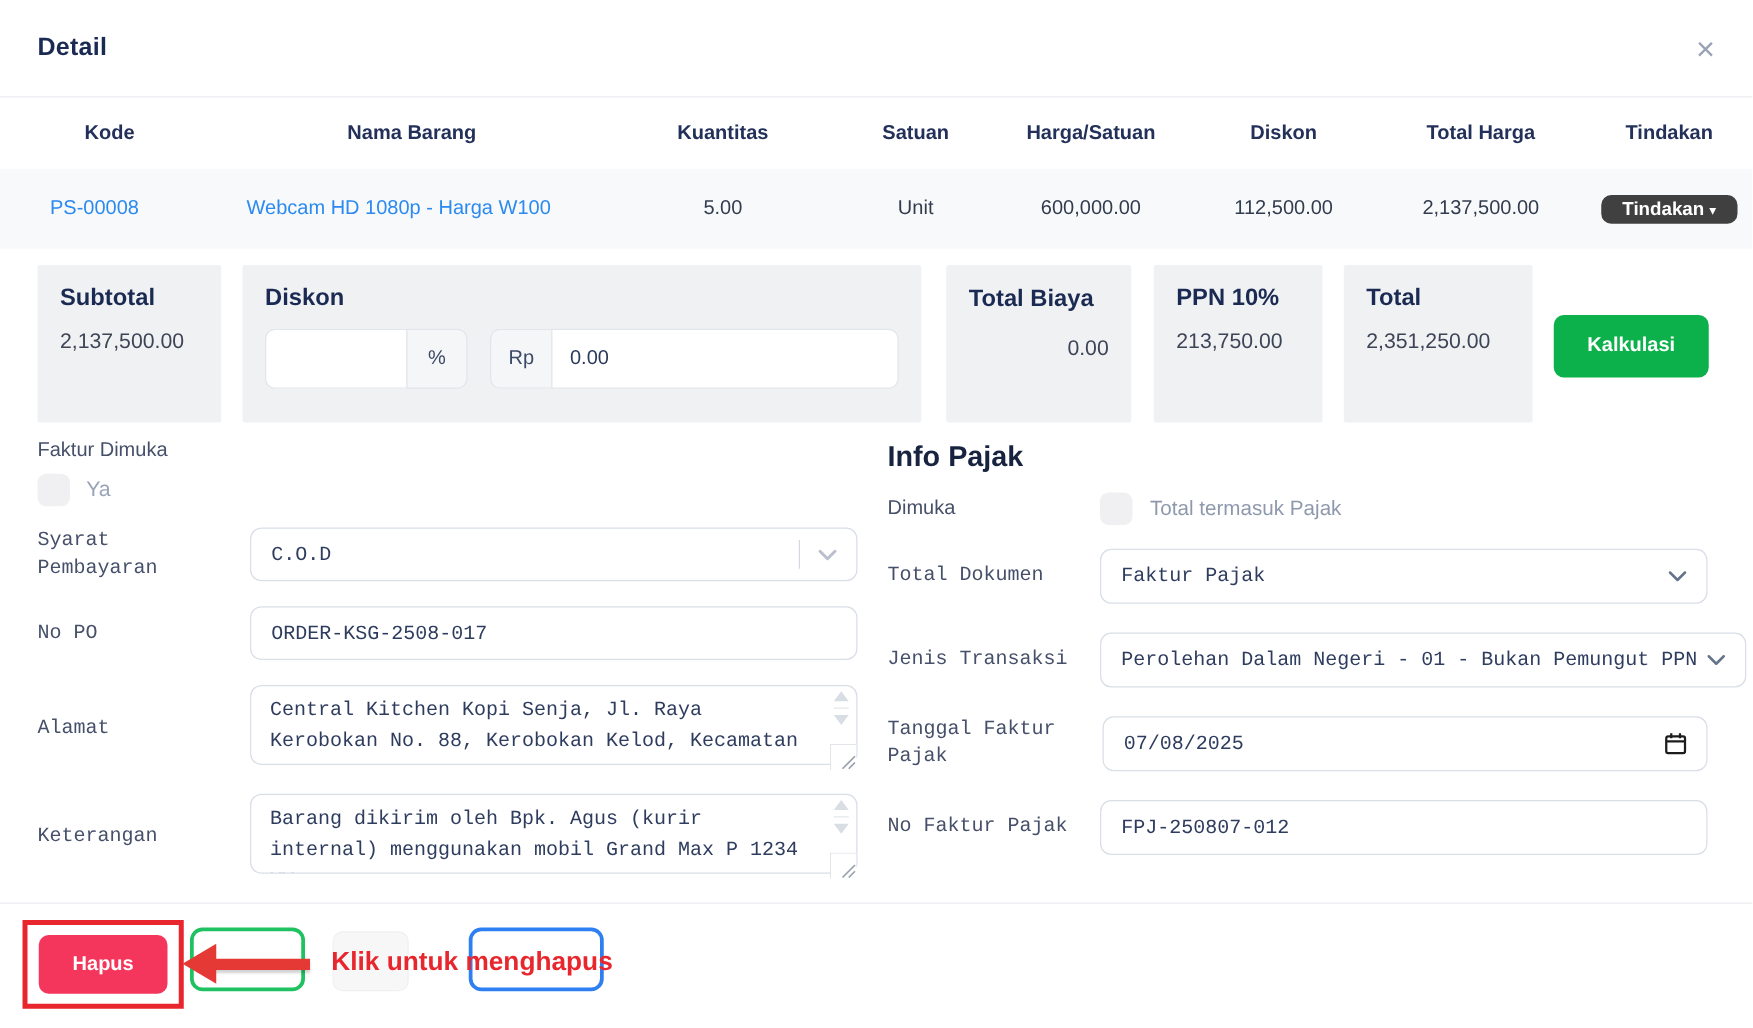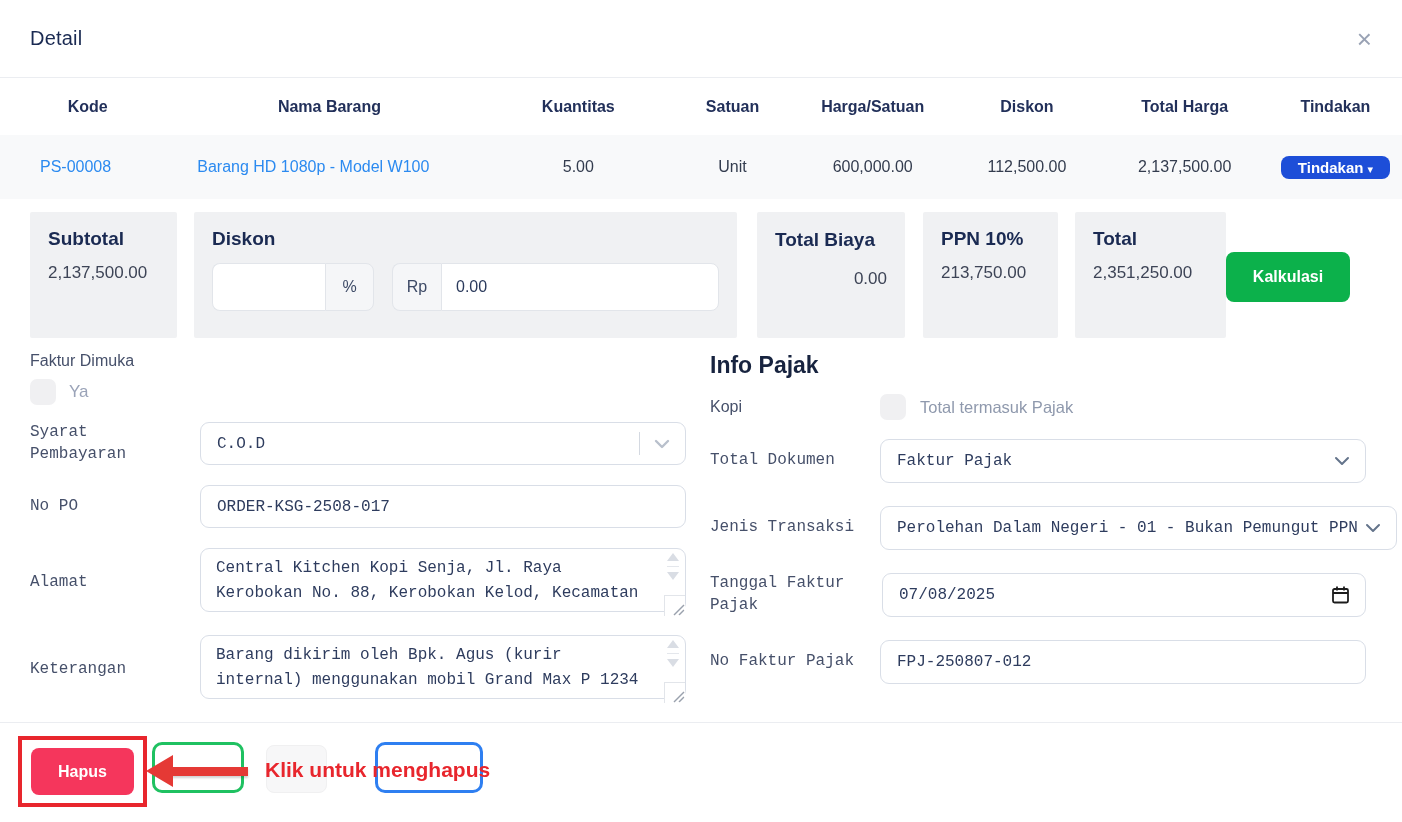--- a/index.html
+++ b/index.html
@@ -11,52 +11,52 @@
     position: relative;
   }
 
   
   .m-header {
     position: absolute; top: 0; left: 0; right: 0; height: 78px;
     border-bottom: 1px solid #ebedf1;
     display: flex; align-items: center; justify-content: space-between;
     padding: 0 30px;
   }
-  .m-title { font-size: 20px; font-weight: 400; color: #1a2a52; letter-spacing: .2px; }
+  .m-title { font-size: 20px; font-weight: 700; color: #1a2a52; letter-spacing: .2px; }
   .m-close { font-size: 26px; color: #99a2b4; cursor: pointer; line-height: 1; font-weight: 400; }
 
   
   .m-table { position: absolute; top: 79px; left: 0; right: 0; }
   table { width: 100%; border-collapse: collapse; table-layout: fixed; }
   thead th {
     font-size: 16px; font-weight: 700; color: #22305a;
     padding: 19px 6px; text-align: center; white-space: nowrap;
   }
   tbody tr { background: #f8f9fa; }
   tbody td { font-size: 16px; color: #333c4e; padding: 14px 6px; text-align: center; vertical-align: middle; height: 64px; }
   td.c-kode { text-align: left; padding-left: 40px; }
   td.c-nama { text-align: left; padding-left: 22px; }
   .link { color: #2b8af0; cursor: pointer; text-decoration: none; }
   .btn-tindakan {
-    background: #1d4ed8; color: #ffffff; font-weight: 700; font-size: 15px;
+    background: #404040; color: #ffffff; font-weight: 700; font-size: 15px;
     border: none; border-radius: 8px; padding: 3px 17px; cursor: pointer;
     font-family: inherit; white-space: nowrap;
   }
   .caret { font-size: 11px; margin-left: 4px; }
 
   
   .summary { position: absolute; top: 212px; left: 30px; width: 1342px; display: flex; }
   .sbox { background: #f0f1f3; border-radius: 2px; height: 126px; padding: 16px 18px; flex-shrink: 0; }
   .sbox h4 { font-size: 19px; font-weight: 700; color: #1a2a52; margin-bottom: 13px; }
   .sbox .val { font-size: 17px; color: #3d4456; }
   .sb-subtotal { width: 147px; margin-right: 17px; }
   .sb-diskon   { width: 543px; margin-right: 20px; }
   .sb-biaya    { width: 148px; margin-right: 18px; }
   .sb-ppn      { width: 135px; margin-right: 17px; }
-  .sb-total    { width: 151px; }
+  .sb-total    { width: 151px; margin-right: 17px; }
   .sb-biaya .val { text-align: right; margin-top: 16px; }
   .diskon-inputs { display: flex; align-items: stretch; margin-top: 4px; height: 48px; }
   .grp { display: flex; align-items: stretch; }
   .inp {
     border: 1px solid #e2e5ea; background: #fff; font-family: inherit;
     font-size: 16px; color: #2b3a5c; padding: 0 14px; outline: none;
   }
   .pct-input { width: 113px; border-radius: 8px 0 0 8px; border-right: none; }
   .addon {
     background: #f5f6f8; border: 1px solid #e2e5ea; color: #3d4a66;
@@ -195,21 +195,21 @@
         <th>Satuan</th>
         <th>Harga/Satuan</th>
         <th>Diskon</th>
         <th>Total Harga</th>
         <th>Tindakan</th>
       </tr>
     </thead>
     <tbody>
       <tr>
         <td class="c-kode"><span class="link">PS-00008</span></td>
-        <td class="c-nama"><span class="link">Barang HD 1080p - Model W100</span></td>
+        <td class="c-nama"><span class="link">Webcam HD 1080p - Harga W100</span></td>
         <td>5.00</td>
         <td>Unit</td>
         <td>600,000.00</td>
         <td>112,500.00</td>
         <td>2,137,500.00</td>
         <td>
           <button class="btn-tindakan"><span>Tindakan</span><span class="caret">▾</span></button>
         </td>
       </tr>
     </tbody>
@@ -312,21 +312,21 @@
             </svg>
         </div>
       </div>
     </div>
   </div>
 
   <div class="col-right">
     <div class="ip-heading">Info Pajak</div>
 
     <div class="pajak-row">
-      <div class="flabel">Kopi</div>
+      <div class="flabel">Dimuka</div>
       <div class="pajak-opts">
         <div class="pajak-opt">
           <div class="checkbox"></div>
           <span class="opt-label">Total termasuk Pajak</span>
         </div>
       </div>
     </div>
 
     <div class="frow" style="margin-bottom:23px;">
       <div class="flabel">Total Dokumen</div>

